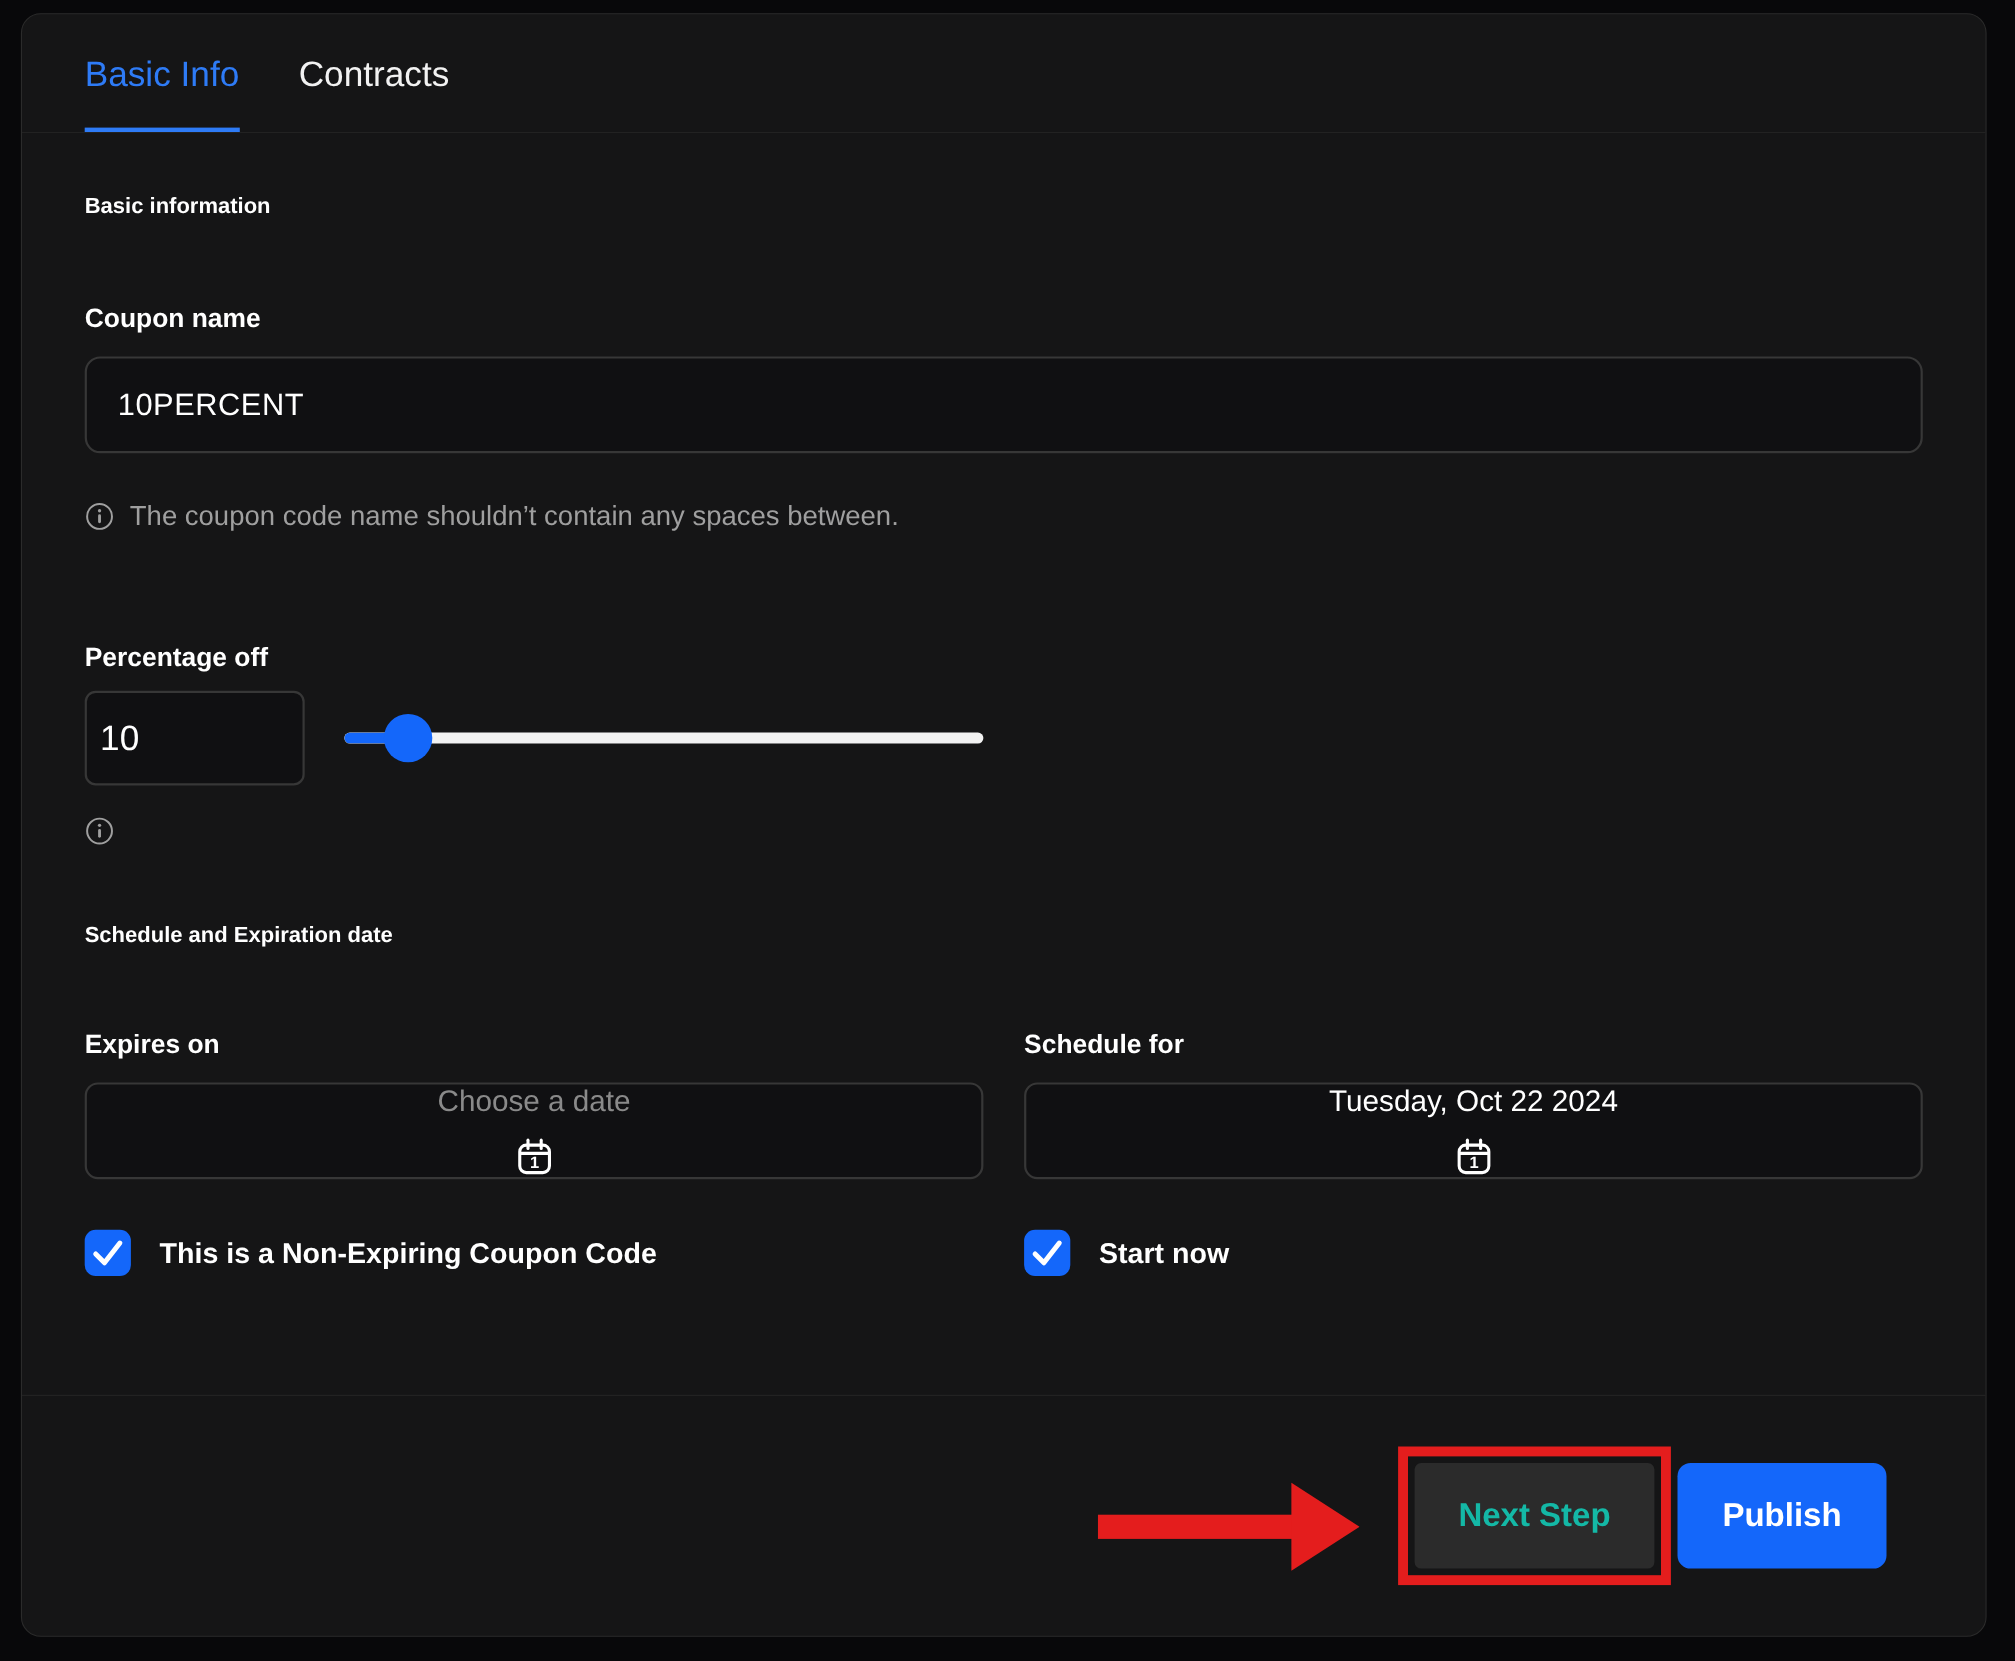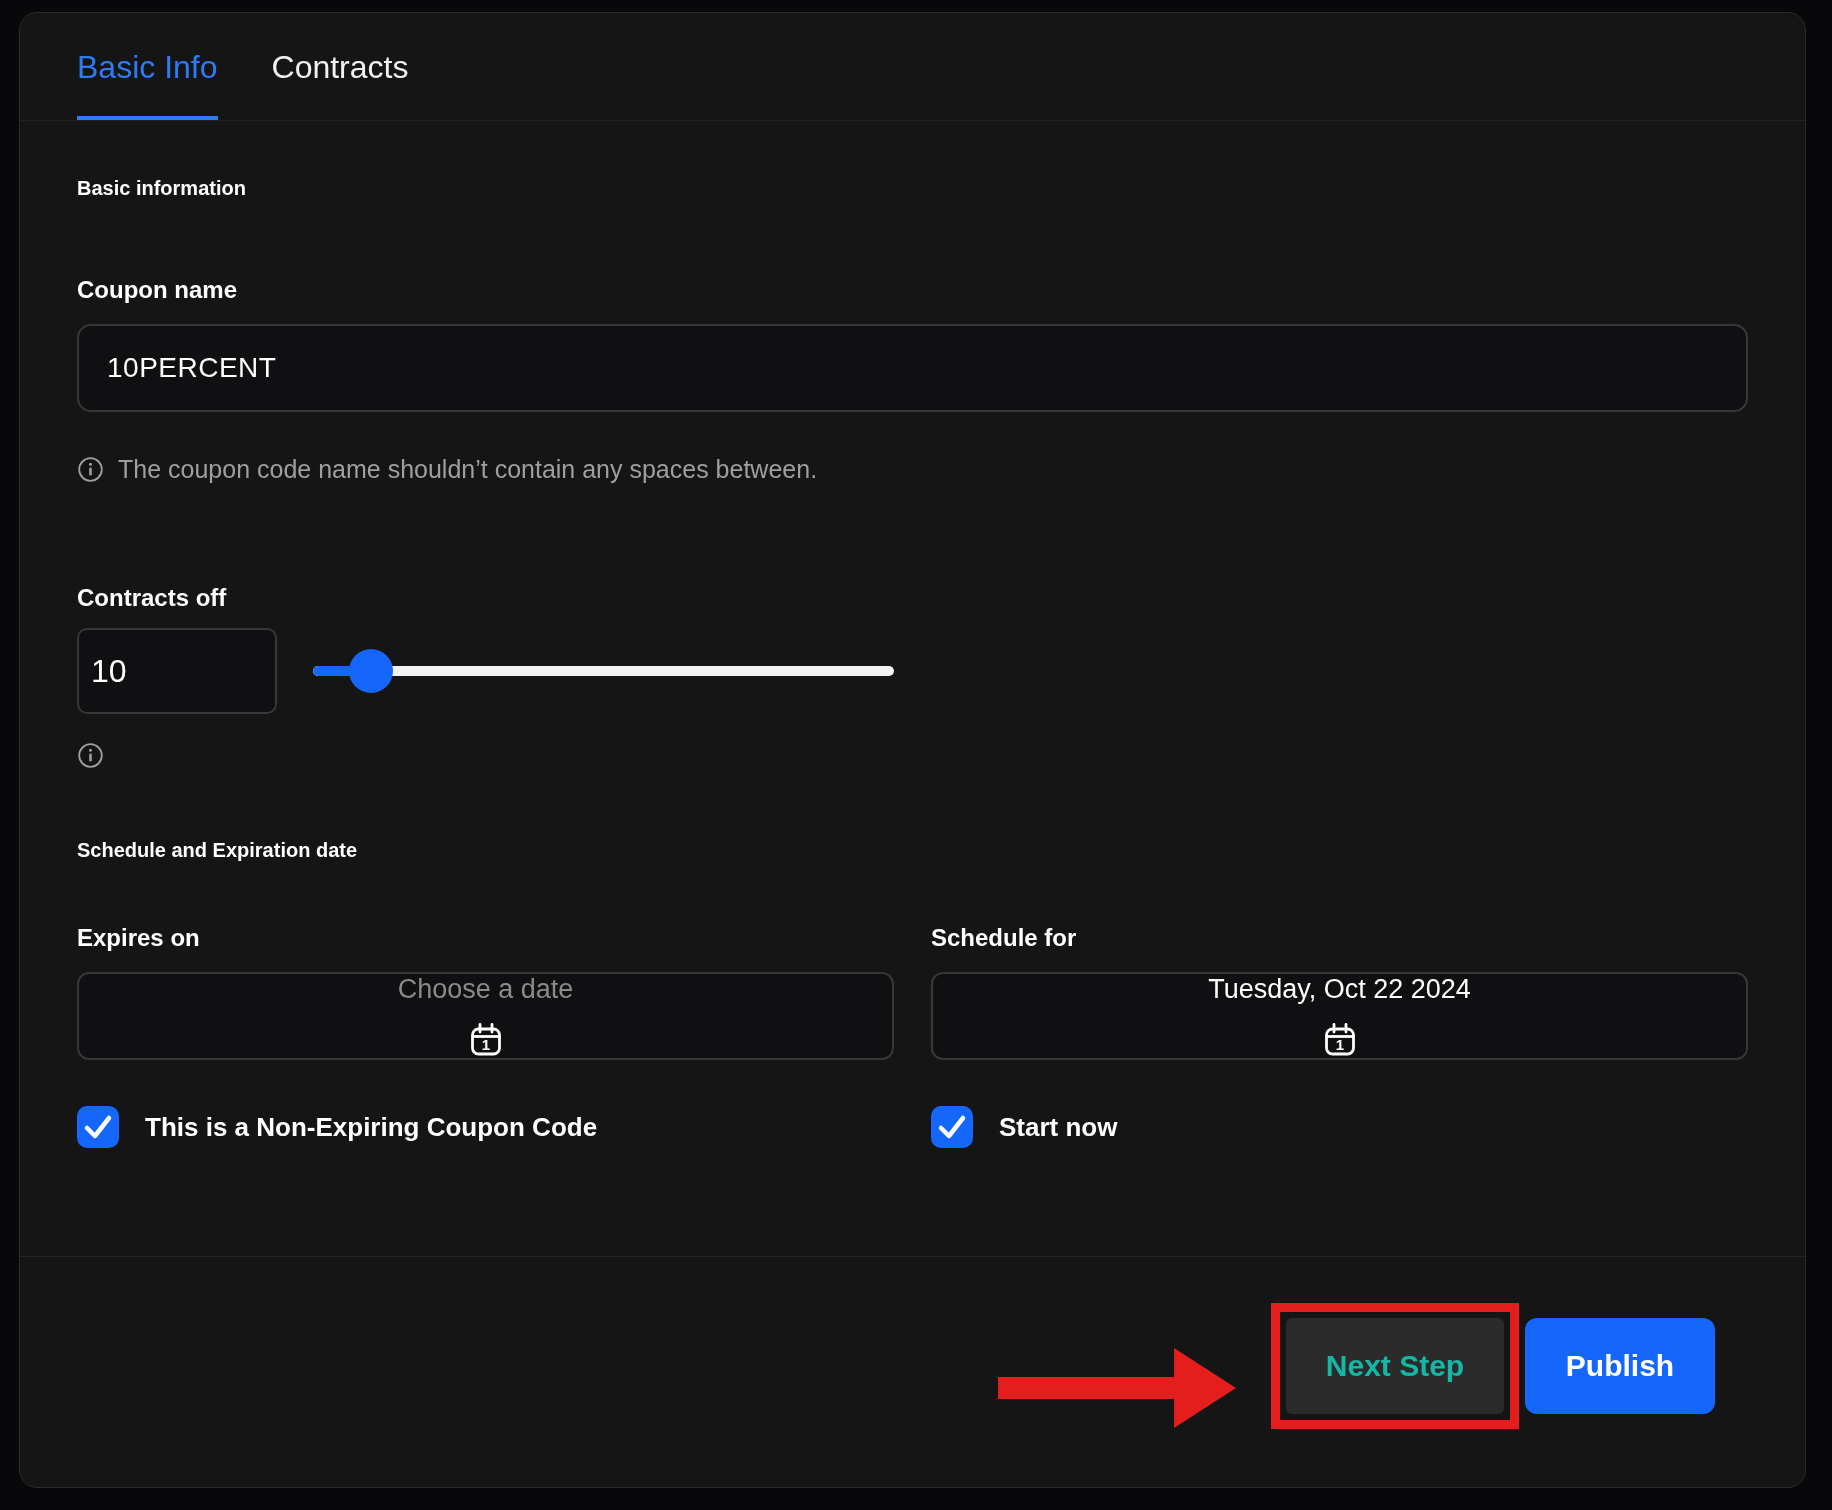--- a/index.html
+++ b/index.html
@@ -34,21 +34,21 @@
     color:var(--tab-blue);
     border-bottom:4px solid var(--tab-blue);
   }
   
   .content{padding:0 57px;}
   .section-title{
     font-size:20px;font-weight:700;color:#ffffff;
     margin:56px 0 0 0;
   }
   .field-label{
-    font-size:24px;font-weight:700;color:#ffffff;
+    font-size:24px;font-weight:700;color:#ffffff;margin-top:12px;
   }
   .mt-coupon-label{margin-top:76px;}
   .mt-pct-label{margin-top:100px;}
   .text-input{
     display:block;width:100%;box-sizing:border-box;
     margin-top:20px;height:88px;
     background:#101012;border:2px solid #373737;border-radius:14px;
     color:#ffffff;font-size:28px;letter-spacing:.5px;
     padding:0 28px;outline:none;
     font-family:"Liberation Sans", sans-serif;
@@ -157,21 +157,21 @@
 
     <div class="hint">
       <svg width="27" height="27" viewBox="0 0 27 27">
         <circle cx="13.5" cy="13.5" r="11.3" fill="none" stroke="#9f9f9f" stroke-width="1.8"></circle>
         <circle cx="13.5" cy="8.3" r="1.5" fill="#9f9f9f"></circle>
         <rect x="12.2" y="11.6" width="2.6" height="8" rx="1.3" fill="#9f9f9f"></rect>
       </svg>
       <span>The coupon code name shouldn’t contain any spaces between.</span>
     </div>
 
-    <div class="field-label mt-pct-label">Contracts off</div>
+    <div class="field-label mt-pct-label">Percentage off</div>
     <div class="pct-row">
       <input class="num-input" type="text" value="10" style="">
       <div class="slider">
         <div class="slider-track">
           <div class="slider-fill" style="width: 10%;"></div>
         </div>
         <div class="slider-thumb" style="left: calc(10% - 22px);"></div>
       </div>
     </div>
 

